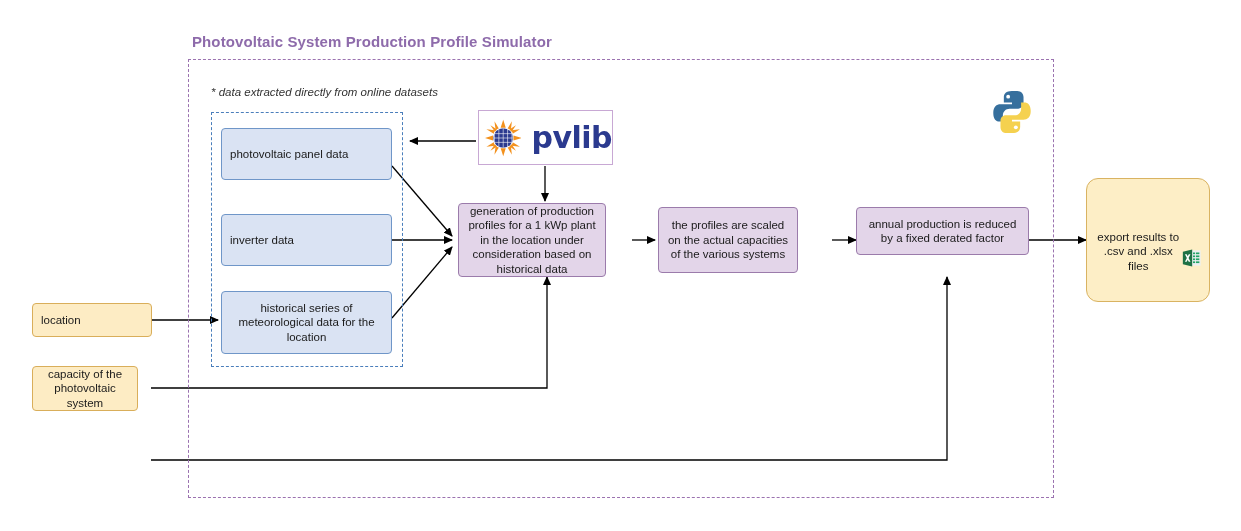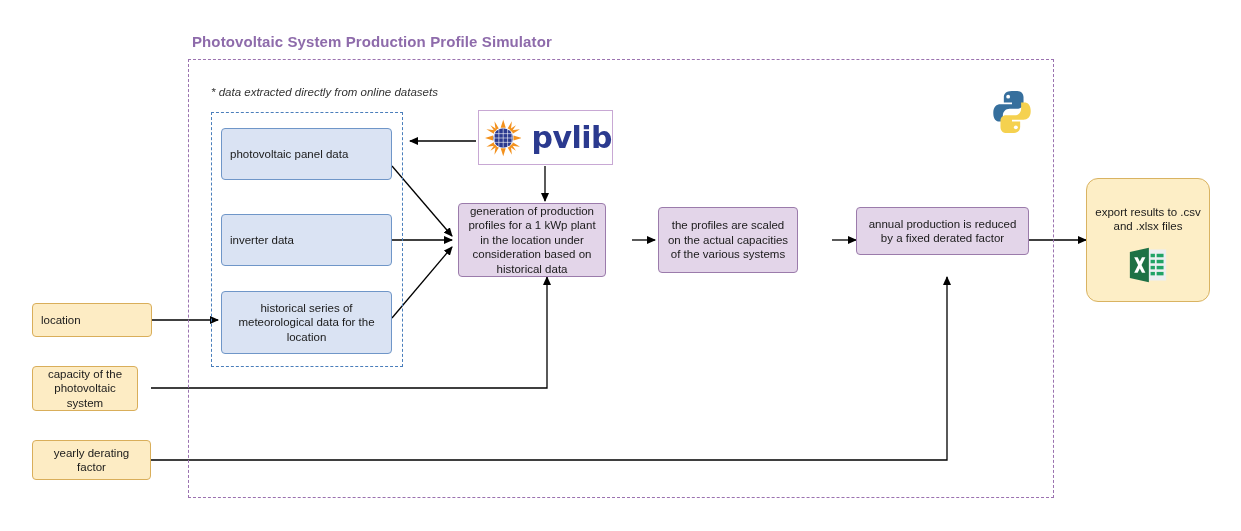--- a/index.html
+++ b/index.html
@@ -72,21 +72,20 @@
     border: 1px solid #9b7bab;
   }
   .node-yellow {
     background: #fdecc4;
     border: 1px solid #d9ae5a;
   }
   .node-export {
     background: #fdeec6;
     border: 1px solid #d9b362;
     border-radius: 12px;
-    flex-direction: column;
     justify-content: flex-start;
     padding-top: 26px;
   }
 
   
   .pvlib-box {
     left: 478px; top: 110px;
     width: 135px; height: 55px;
     background: #ffffff;
     border: 1.4px solid #c8a8d4;
@@ -234,23 +233,20 @@
   </div>
 
   <div class="abs node node-yellow" style="left:32px; top:303px; width:120px; height:34px;">
     <span>location</span>
   </div>
 
   <div class="abs node node-yellow" style="left:32px; top:366px; width:106px; height:45px;">
     <span>capacity of the photovoltaic system</span>
   </div>
 
-  <div class="abs node node-yellow" style="left:32px; top:440px; width:119px; height:40px;">
-    <span>yearly derating factor</span>
-  </div>
 
   <div class="abs node node-export" style="left:1086px; top:178px; width:124px; height:124px;">
     <span>export results to .csv and .xlsx files</span>
     <svg class="excel-icon" viewBox="0 0 46 44">
       <rect x="22" y="4" width="22" height="36" fill="#eceff1"></rect>
       <g fill="#21a366">
         <rect x="26" y="9" width="5" height="4"></rect>
         <rect x="33" y="9" width="8" height="4"></rect>
         <rect x="26" y="16" width="5" height="4"></rect>
         <rect x="33" y="16" width="8" height="4"></rect>

